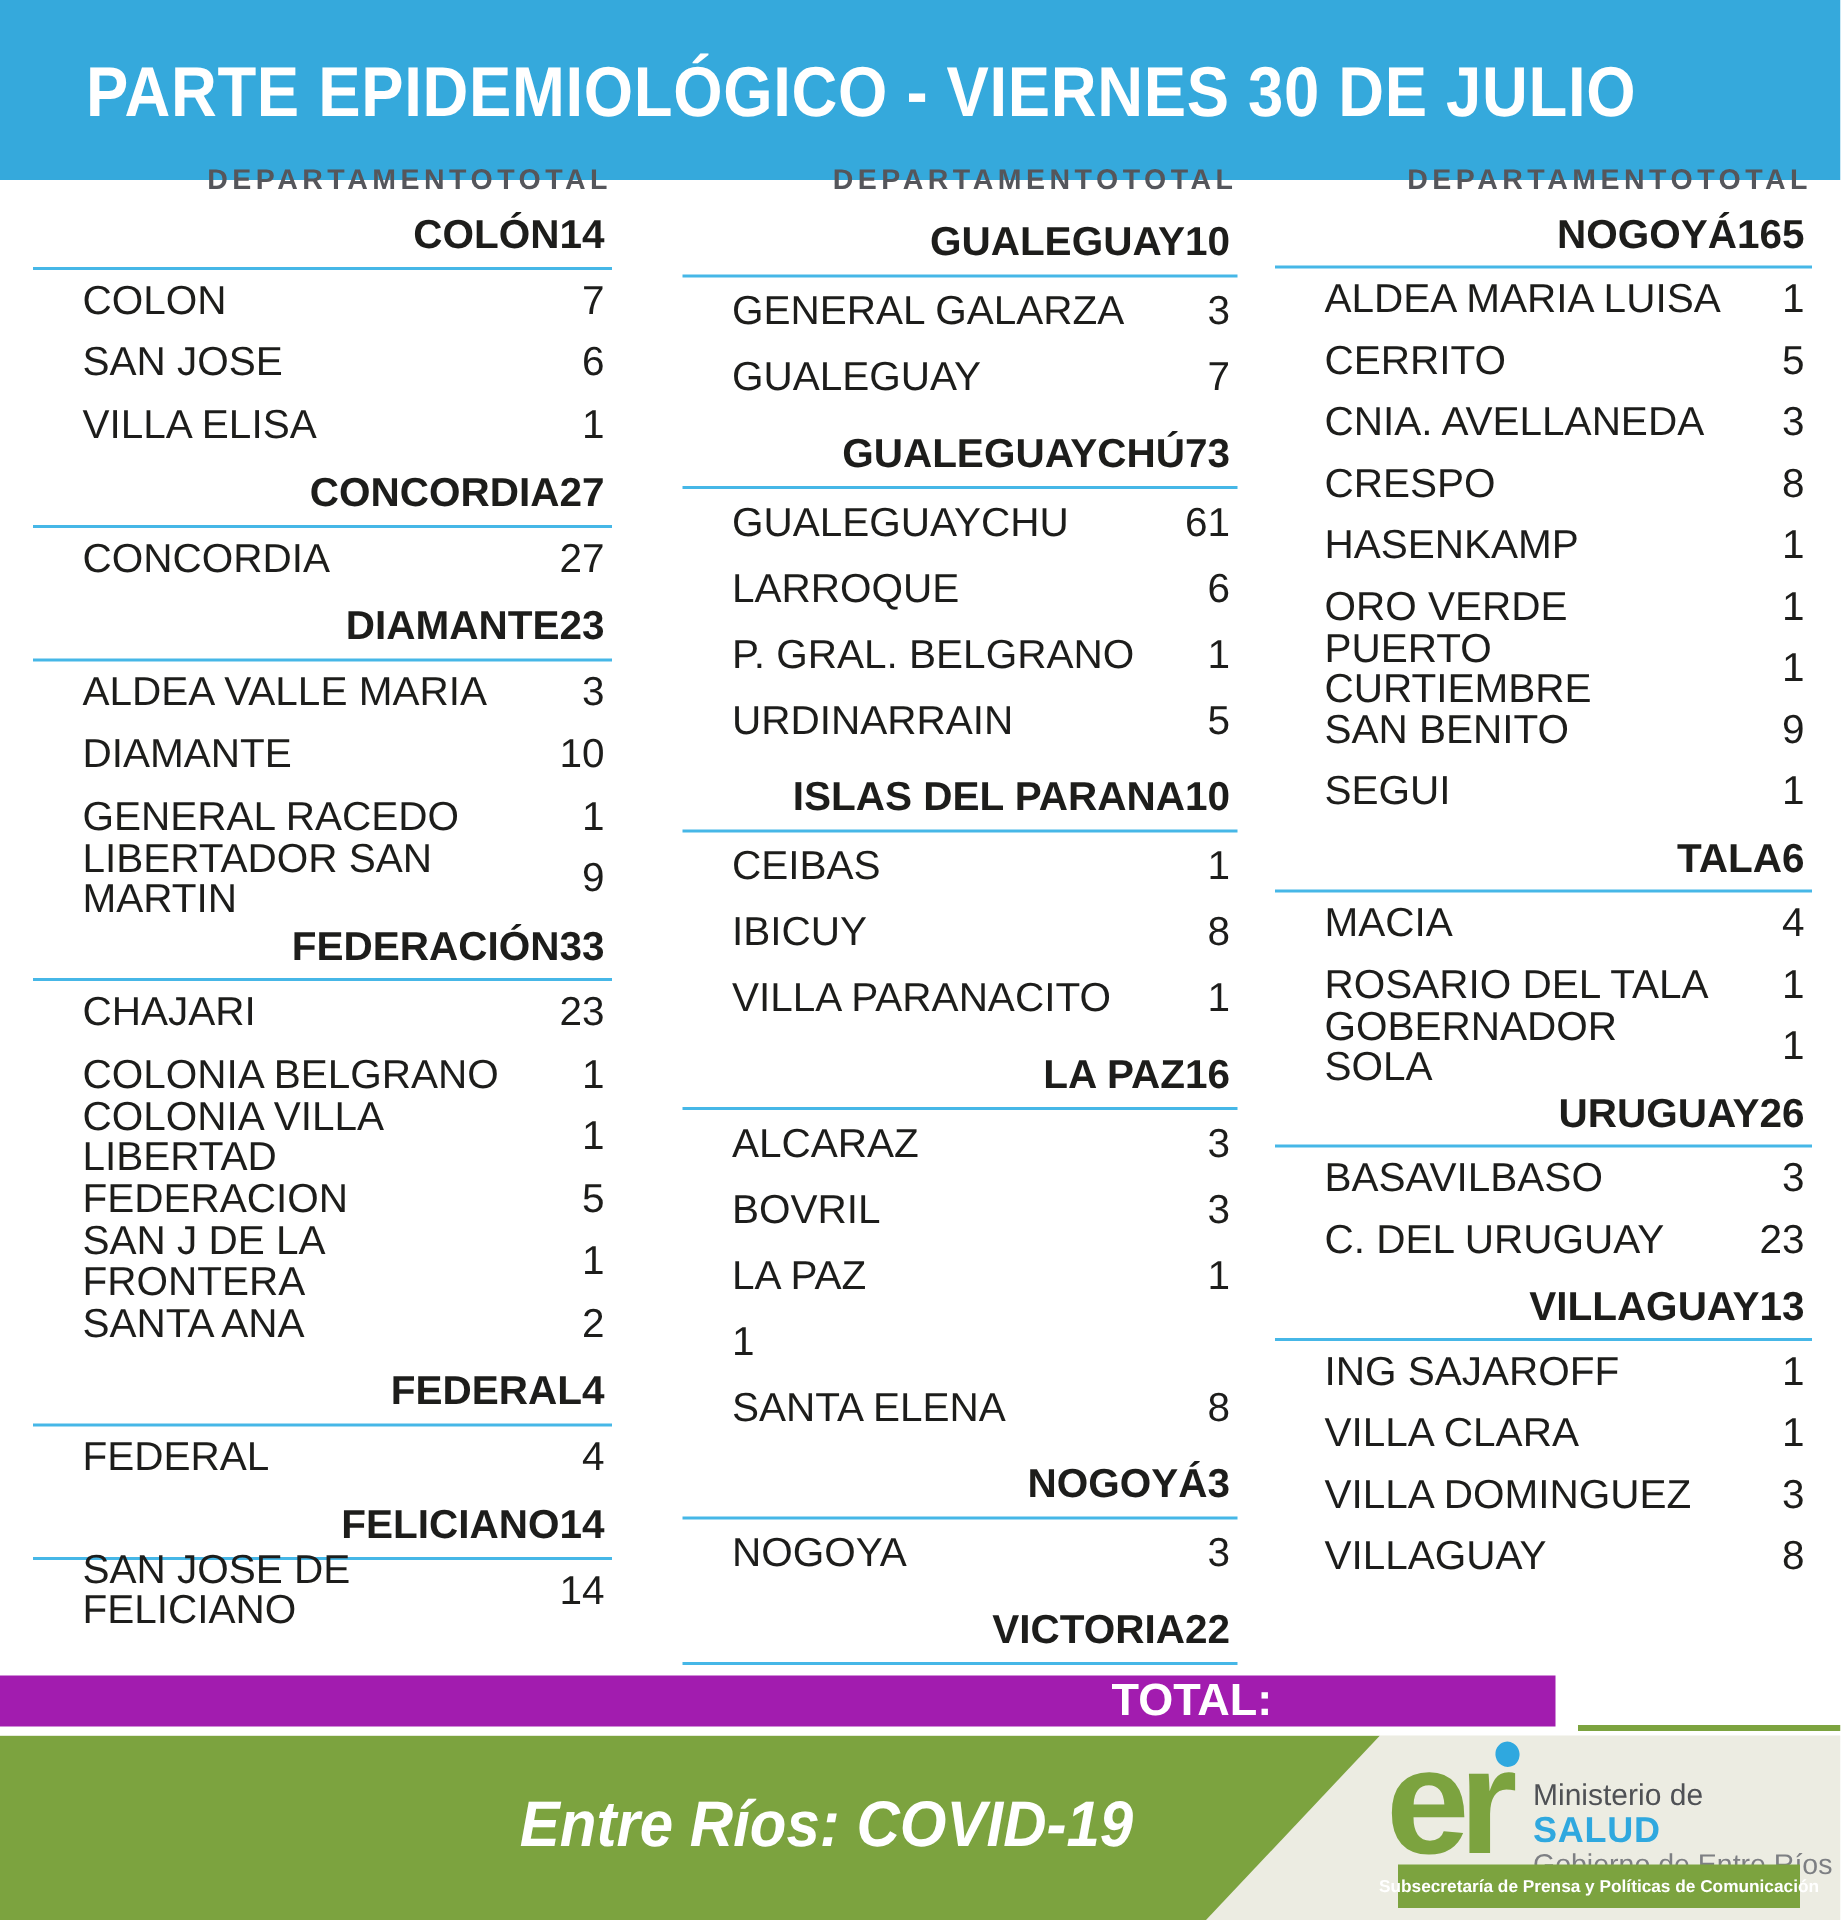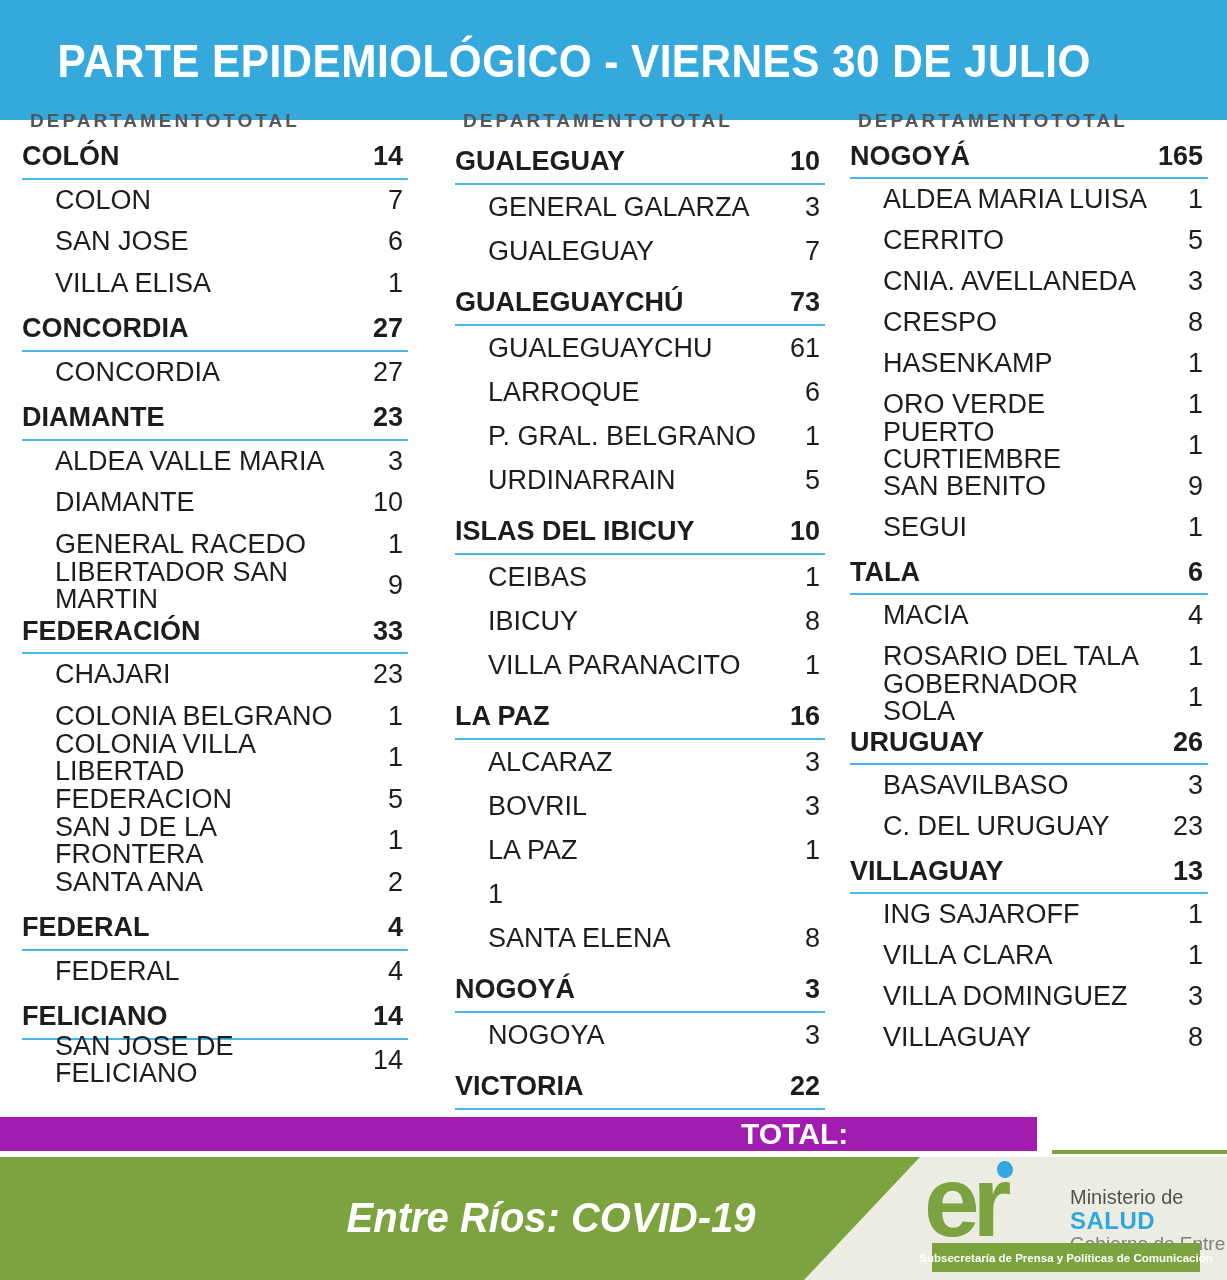--- a/index.html
+++ b/index.html
@@ -15,30 +15,30 @@
   .header .title{
     color:#fff;font-weight:bold;font-size:47px;white-space:nowrap;
     transform:scaleX(0.9);letter-spacing:0.5px;
   }
   
   .col{position:absolute;top:100px;}
   #col1{left:22px;width:386px;--rh:41.5px;--gm:4px;}
   #col2{left:455px;width:370px;--rh:44px;--gm:7px;}
   #col3{left:850px;width:358px;--rh:41px;--gm:4px;}
   .colhead{
-    display:flex;justify-content:flex-start;align-items:flex-end;
+    display:flex;justify-content:flex-end;align-items:flex-end;
     color:#55565B;font-weight:bold;font-size:19px;letter-spacing:3px;
     margin:10px 0 0 8px;height:22px;
   }
   .group{margin-top:var(--gm);}
   .row{
     display:flex;justify-content:space-between;align-items:center;
     height:var(--rh);font-size:27px;color:#1d1d1b;line-height:1;
   }
-  .ghead{font-weight:bold;border-bottom:2px solid #46B7E7;}
+  .ghead{font-weight:bold;border-bottom:2px solid #46B7E7;justify-content:flex-end;}
   .item{padding-left:33px;gap:40px;}
   .gtotal,.itotal{padding-right:5px;text-align:right;}
   
   .total-bar{position:absolute;left:0;top:1117px;width:1037px;height:34px;background:#a21caf;}
   .total-bar .tlabel{position:absolute;left:741px;top:50%;transform:translateY(-50%);
     color:#fff;font-weight:bold;font-size:30px;}
   .total-bar .tvalue{position:absolute;left:1068px;top:50%;transform:translateY(-50%);
     color:#fff;font-weight:bold;font-size:30px;}
   
   .green-strip{position:absolute;left:1052px;top:1150px;width:175px;height:4px;background:#7CA33F;}
@@ -52,21 +52,21 @@
     color:#fff;font-weight:bold;font-style:italic;font-size:43px;white-space:nowrap;
   }
   .logo-er{
     position:absolute;left:924px;top:-6px;color:#7CA33F;font-weight:bold;
     font-size:100px;letter-spacing:-7px;line-height:1;
   }
   .logo-dot{
     position:absolute;left:997px;top:4px;width:16px;height:17px;
     background:#2FA8DF;border-radius:50%;transform:rotate(-14deg);
   }
-  .ministry{position:absolute;left:1022px;top:29px;line-height:1.1;margin-left:48px;}
+  .ministry{position:absolute;left:1022px;top:29px;line-height:1.1;}
   .ministry .m1{font-size:20px;color:#4F5155;}
   .ministry .m2{font-size:24px;font-weight:bold;color:#2FA8DF;letter-spacing:0.5px;}
   .ministry .m3{font-size:19px;color:#7D7F83;}
   .sub-bar{
     position:absolute;left:932px;top:86px;width:268px;height:29px;background:#7CA33F;
     display:flex;align-items:center;justify-content:center;
     color:#fff;font-weight:bold;font-size:11.5px;white-space:nowrap;
   }
 </style>
 </head>
@@ -218,21 +218,21 @@
         <span class="iname">P. GRAL. BELGRANO</span>
         <span class="itotal">1</span>
       </div>
       <div class="row item">
         <span class="iname">URDINARRAIN</span>
         <span class="itotal">5</span>
       </div>
     </div>
     <div class="group">
       <div class="row ghead">
-        <span class="gname">ISLAS DEL IBICUY</span>
+        <span class="gname">ISLAS DEL PARANA</span>
         <span class="gtotal">10</span>
       </div>
       <div class="row item">
         <span class="iname">CEIBAS</span>
         <span class="itotal">1</span>
       </div>
       <div class="row item">
         <span class="iname">IBICUY</span>
         <span class="itotal">8</span>
       </div>

